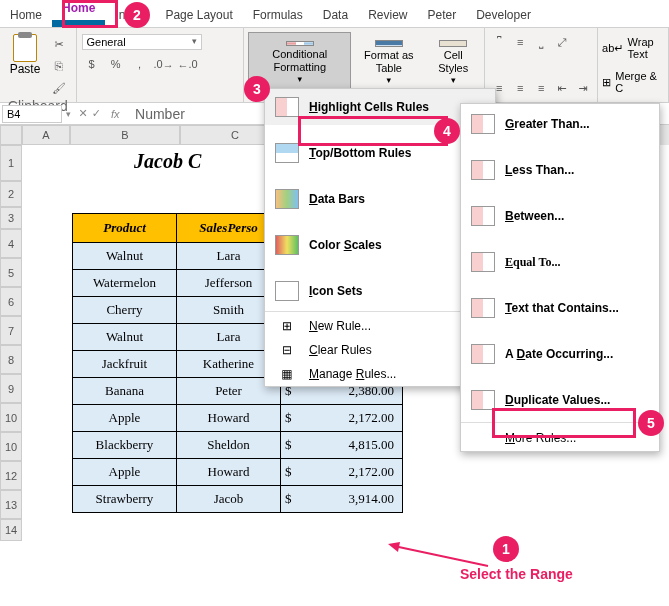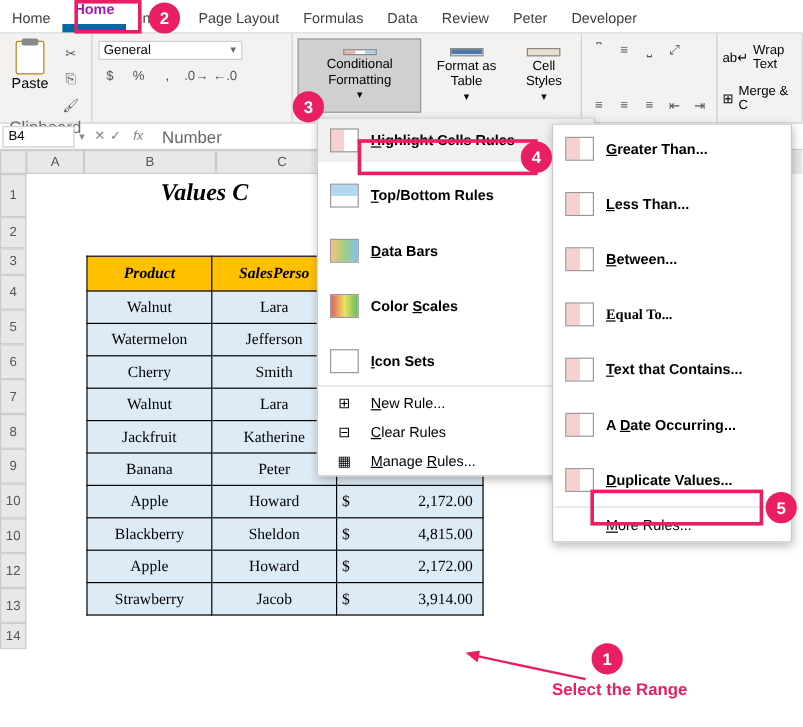--- a/index.html
+++ b/index.html
@@ -40,21 +40,21 @@
 .sheet-body { display: flex; }
 .rows-col { display: flex; flex-direction: column; }
 .cells { position: relative; }
 .title-text { font-size: 20px; font-weight: bold; font-style: italic; position: absolute; left: 112px; top: 5px; font-family: Georgia, serif; }
 .data-table { position: absolute; top: 68px; left: 50px; border-collapse: collapse; }
 .data-table th { background: #ffc000; border: 1px solid #000; padding: 6px 10px; font-size: 13px; font-weight: bold; font-style: italic; font-family: Georgia, serif; }
 .data-table td { border: 1px solid #000; padding: 5px 8px; font-size: 13px; background: #ddebf7; font-family: Georgia, serif; text-align: center; }
 .data-table td.sales { text-align: right; padding-left: 4px; }
 .data-table td.sales .dollar { float: left; }
 .dropdown-menu { position: absolute; background: #fff; border: 1px solid #ccc; box-shadow: 1px 3px 8px rgba(0,0,0,0.3); z-index: 100; }
-.menu1 { left: 264px; top: 98px; width: 232px; }
+.menu1 { left: 264px; top: 88px; width: 232px; }
 .menu-item { display: flex; align-items: center; padding: 8px 10px; gap: 10px; font-size: 12px; cursor: pointer; position: relative; }
 .menu-item.highlight { background: #f0f0f0; }
 .menu-icon { width: 24px; height: 20px; border: 1px solid #999; flex-shrink: 0; }
 .menu-arrow { position: absolute; right: 8px; color: #666; font-size: 10px; }
 .menu-sep { border-top: 1px solid #ddd; margin: 2px 0; }
 .menu-text-item { padding: 6px 10px 6px 44px; font-size: 12px; cursor: pointer; }
 .menu2 { left: 460px; top: 103px; width: 200px; }
 .menu2 .menu-item { padding: 10px 10px; }
 .callout-badge { width: 26px; height: 26px; border-radius: 50%; background: #e91e63; color: #fff; display: flex; align-items: center; justify-content: center; font-weight: bold; font-size: 14px; position: absolute; z-index: 200; }
 .callout-box { border: 3px solid #e91e63; position: absolute; z-index: 150; pointer-events: none; }
@@ -191,21 +191,21 @@
         <div class="row-header" style="height: 29px;">7</div>
         <div class="row-header" style="height: 29px;">8</div>
         <div class="row-header" style="height: 29px;">9</div>
         <div class="row-header" style="height: 29px;">10</div>
         <div class="row-header" style="height: 29px;">10</div>
         <div class="row-header" style="height: 29px;">12</div>
         <div class="row-header" style="height: 29px;">13</div>
         <div class="row-header" style="height: 22px;">14</div>
       </div>
     <div class="cells" id="cells" style="flex:1; position:relative;">
-      <div class="title-text">Values C</div>
+      <div class="title-text">Jacob C</div>
       <table class="data-table">
         <thead>
             <tr id="thead-row">
               <th>Product</th>
               <th>SalesPerso</th>
             </tr>
           </thead>
         <tbody id="tbody">
             <tr>
               <td style="width: 104px;">Walnut</td>

